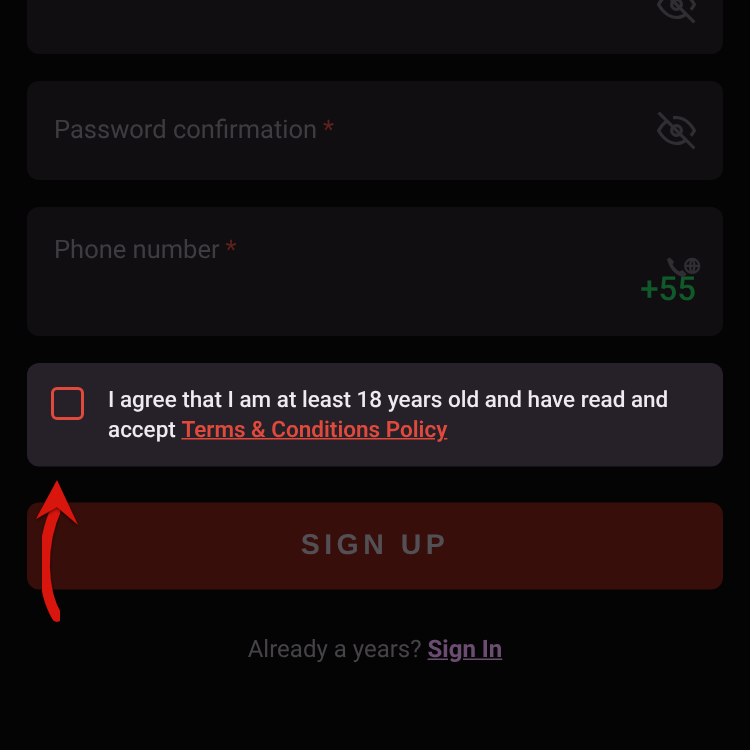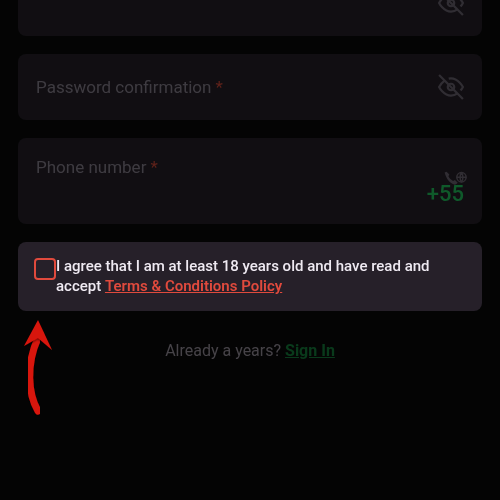--- a/index.html
+++ b/index.html
@@ -61,20 +61,21 @@
     display: flex;
     align-items: center;
     gap: 2px;
   }
   .terms-row {
     background: #262029;
     border-radius: 8px;
     padding: 14px 16px;
     display: flex;
     align-items: flex-start;
+    gap: 16px;
     position: relative;
     z-index: 10;
   }
   .checkbox {
     width: 22px; height: 22px;
     border: 2px solid #e04a3d;
     border-radius: 4px;
     flex-shrink: 0;
     margin-top: 2px;
     background: transparent;
@@ -102,21 +103,21 @@
     font-weight: 600;
     cursor: pointer;
     margin-top: 6px;
   }
   .already {
     text-align: center;
     margin-top: 12px;
     color: #9b949f;
     font-size: 16px;
   }
-  .signin-link { color: #15803d; font-weight: 700; text-decoration: underline; }
+  .signin-link { color: #f0abfc; font-weight: 700; text-decoration: underline; }
   .arrow {
     position: absolute;
     left: 20px;
     top: 316px;
     z-index: 20;
     pointer-events: none;
   }
 </style>
 </head>
 <body>
@@ -168,20 +169,21 @@
     </div>
   </div>
 
   <div class="terms-row">
     <div class="checkbox"></div>
     <div class="terms-text">
       <span>I agree that I am at least 18 years old and have read and accept </span><a href="#" class="terms-link">Terms &amp; Conditions Policy</a>
     </div>
   </div>
 
+  <button class="signup-btn">SIGN UP</button>
 
   <div class="already">
     <span>Already a years? </span><a href="#" class="signin-link">Sign In</a>
   </div>
 
 </div>
 
 <div class="overlay"></div>
 
 <svg class="arrow" width="60" height="100" viewBox="0 0 60 100">

